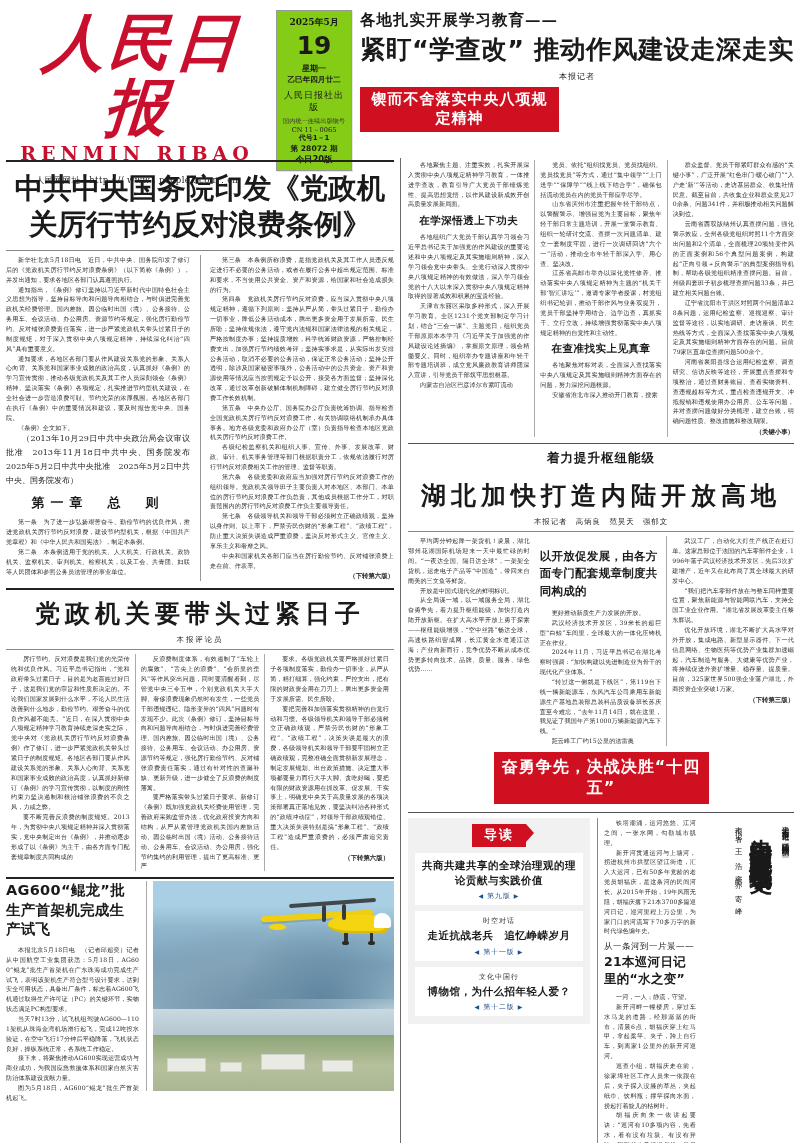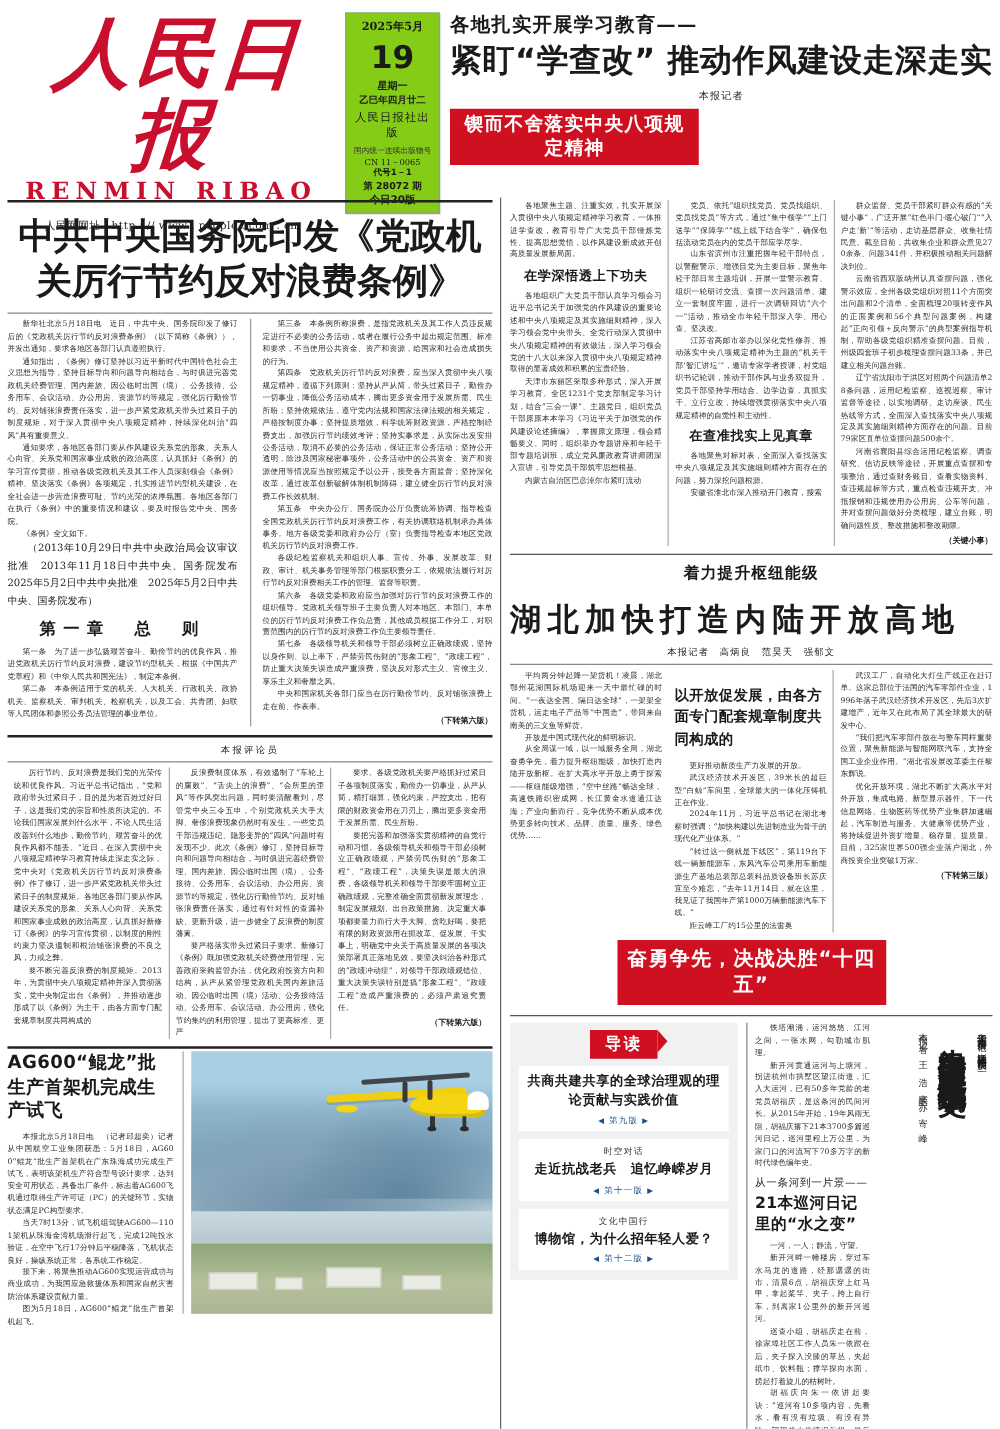--- a/index.html
+++ b/index.html
@@ -169,21 +169,21 @@
   .three-col > div { flex: 1; padding: 0 5px; }
   .three-col > div + div { border-left: .7px solid #aaa; }
 
   
   .r-head2 {
     font-family:"DejaVu Serif",serif; font-weight:bold;
     font-size: 12.5px; text-align:center; letter-spacing:1px; margin: 6px 0 3px;
   }
   .r-head1 {
     font-family:"DejaVu Serif",serif; font-weight:bold;
-    font-size: 25px; text-align:left; letter-spacing: 5px; margin: 12px 0 3px;
+    font-size: 25px; text-align:center; letter-spacing: 5px; margin: 12px 0 3px;
   }
   .pull-quote {
     font-family:"DejaVu Sans",sans-serif; font-weight:bold;
     font-size: 11.5px; line-height:1.5; letter-spacing:.3px;
     margin: 12px 0 8px;
   }
   .red-banner2 {
     background: #cf1020; color: #fff; font-weight: bold;
     font-size: 16px; text-align:center; padding: 5px 6px 5px;
     letter-spacing:1px; margin: 6px auto 0; width: 215px;
@@ -350,20 +350,21 @@
             <p>第七条　各级领导机关和领导干部必须树立正确政绩观，坚持以身作则、以上率下，严禁劳民伤财的“形象工程”、“政绩工程”，防止重大决策失误造成严重浪费，坚决反对形式主义、官僚主义、享乐主义和奢靡之风。</p>
             <p>中央和国家机关各部门应当在厉行勤俭节约、反对铺张浪费上走在前、作表率。</p>
           </div>
           <div class="jump">（下转第六版）</div>
         </div>
       </div>
 
       <div class="rule-thick" style="margin-top:7px;"></div>
 
       <div>
+        <div class="edit-head">党政机关要带头过紧日子</div>
         <div class="byline-c">本报评论员</div>
         <div class="rule-hair" style="margin-bottom:4px;"></div>
         <div class="three-col">
           <div>
             <div class="body-col">
               <p>厉行节约、反对浪费是我们党的光荣传统和优良作风。习近平总书记指出，“党和政府带头过紧日子，目的是为老百姓过好日子，这是我们党的宗旨和性质所决定的。不论我们国家发展到什么水平，不论人民生活改善到什么地步，勤俭节约、艰苦奋斗的优良作风都不能丢。”近日，在深入贯彻中央八项规定精神学习教育持续走深走实之际，党中央对《党政机关厉行节约反对浪费条例》作了修订，进一步严紧党政机关带头过紧日子的制度规矩。各地区各部门要从作风建设关系党的形象、关系人心向背、关系党和国家事业成败的政治高度，认真抓好新修订《条例》的学习宣传贯彻，以制度的刚性约束力坚决遏制和根治铺张浪费的不良之风，力戒之弊。</p>
               <p>要不断完善反浪费的制度规矩。2013年，为贯彻中央八项规定精神并深入贯彻落实，党中央制定出台《条例》，并推动逐步形成了以《条例》为主干，由各方面专门配套规章制度共同构成的</p>
             </div>
           </div>
           <div>

